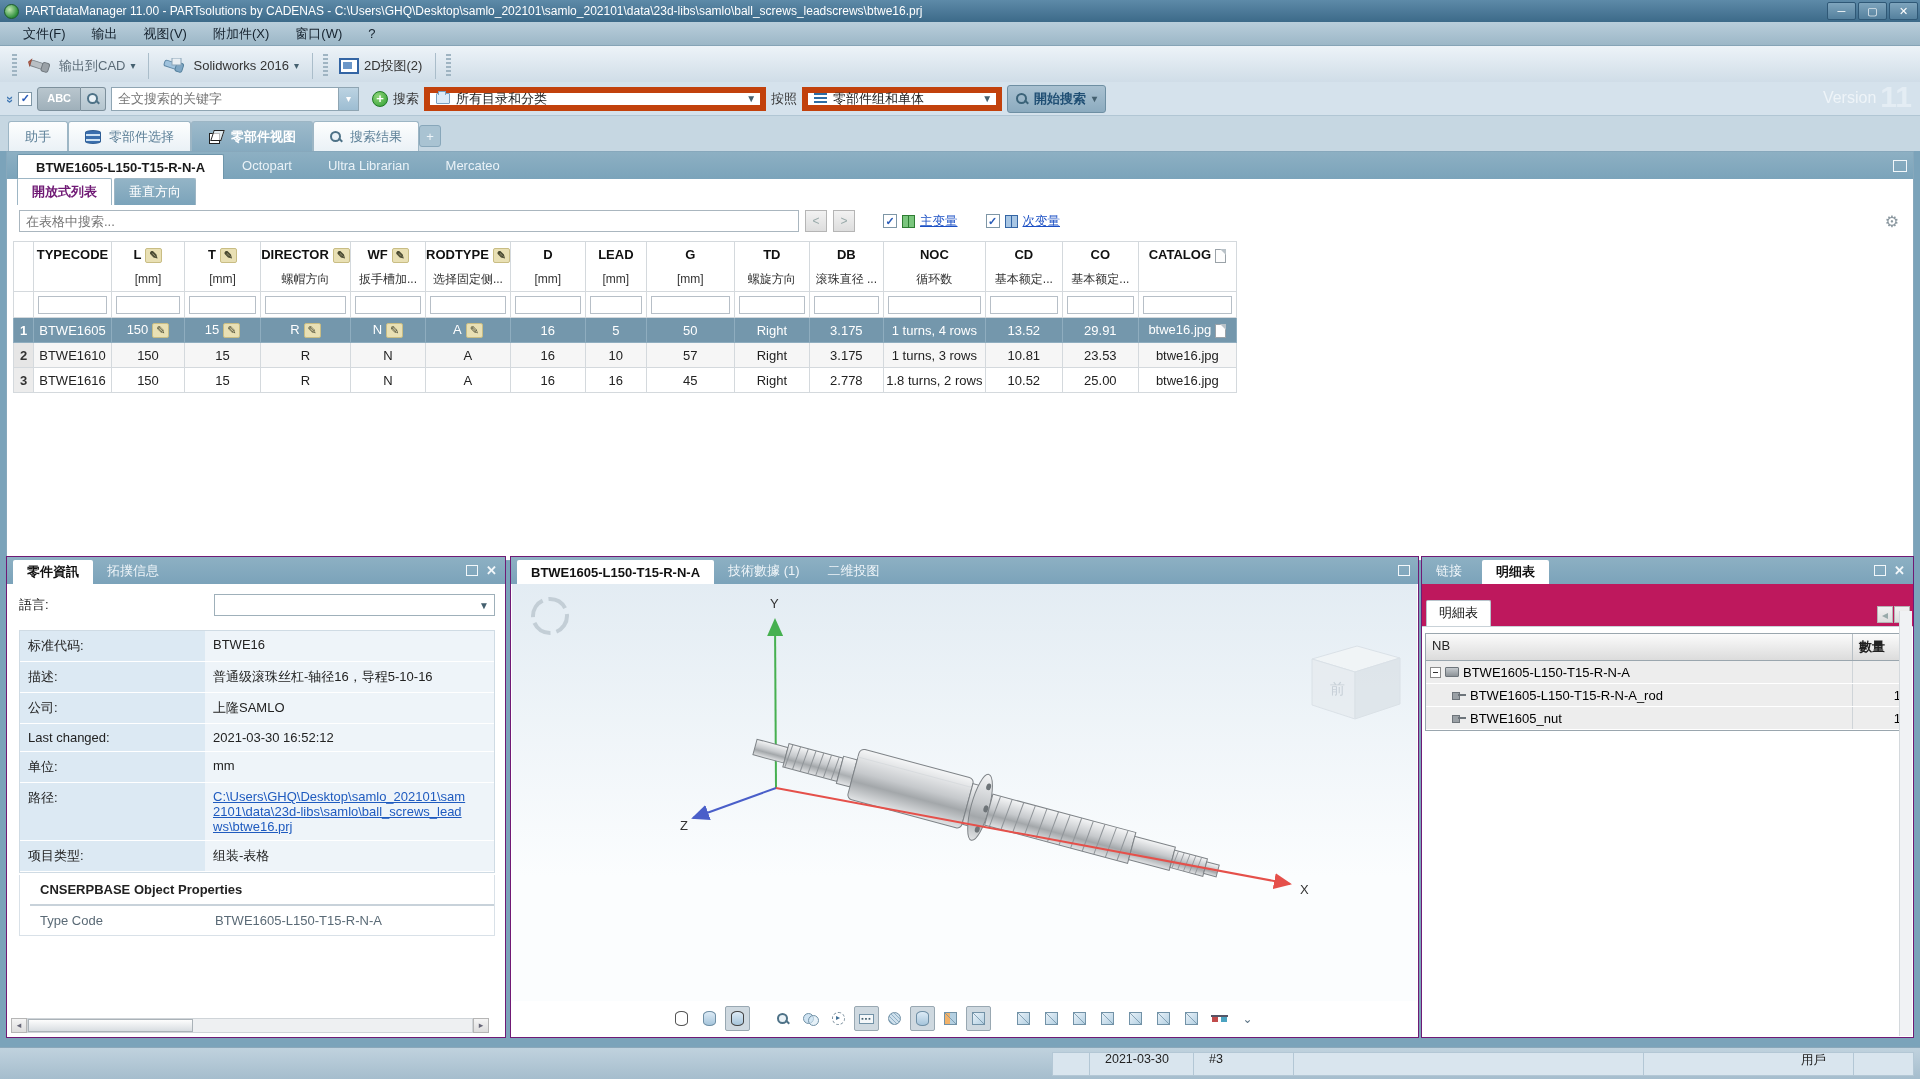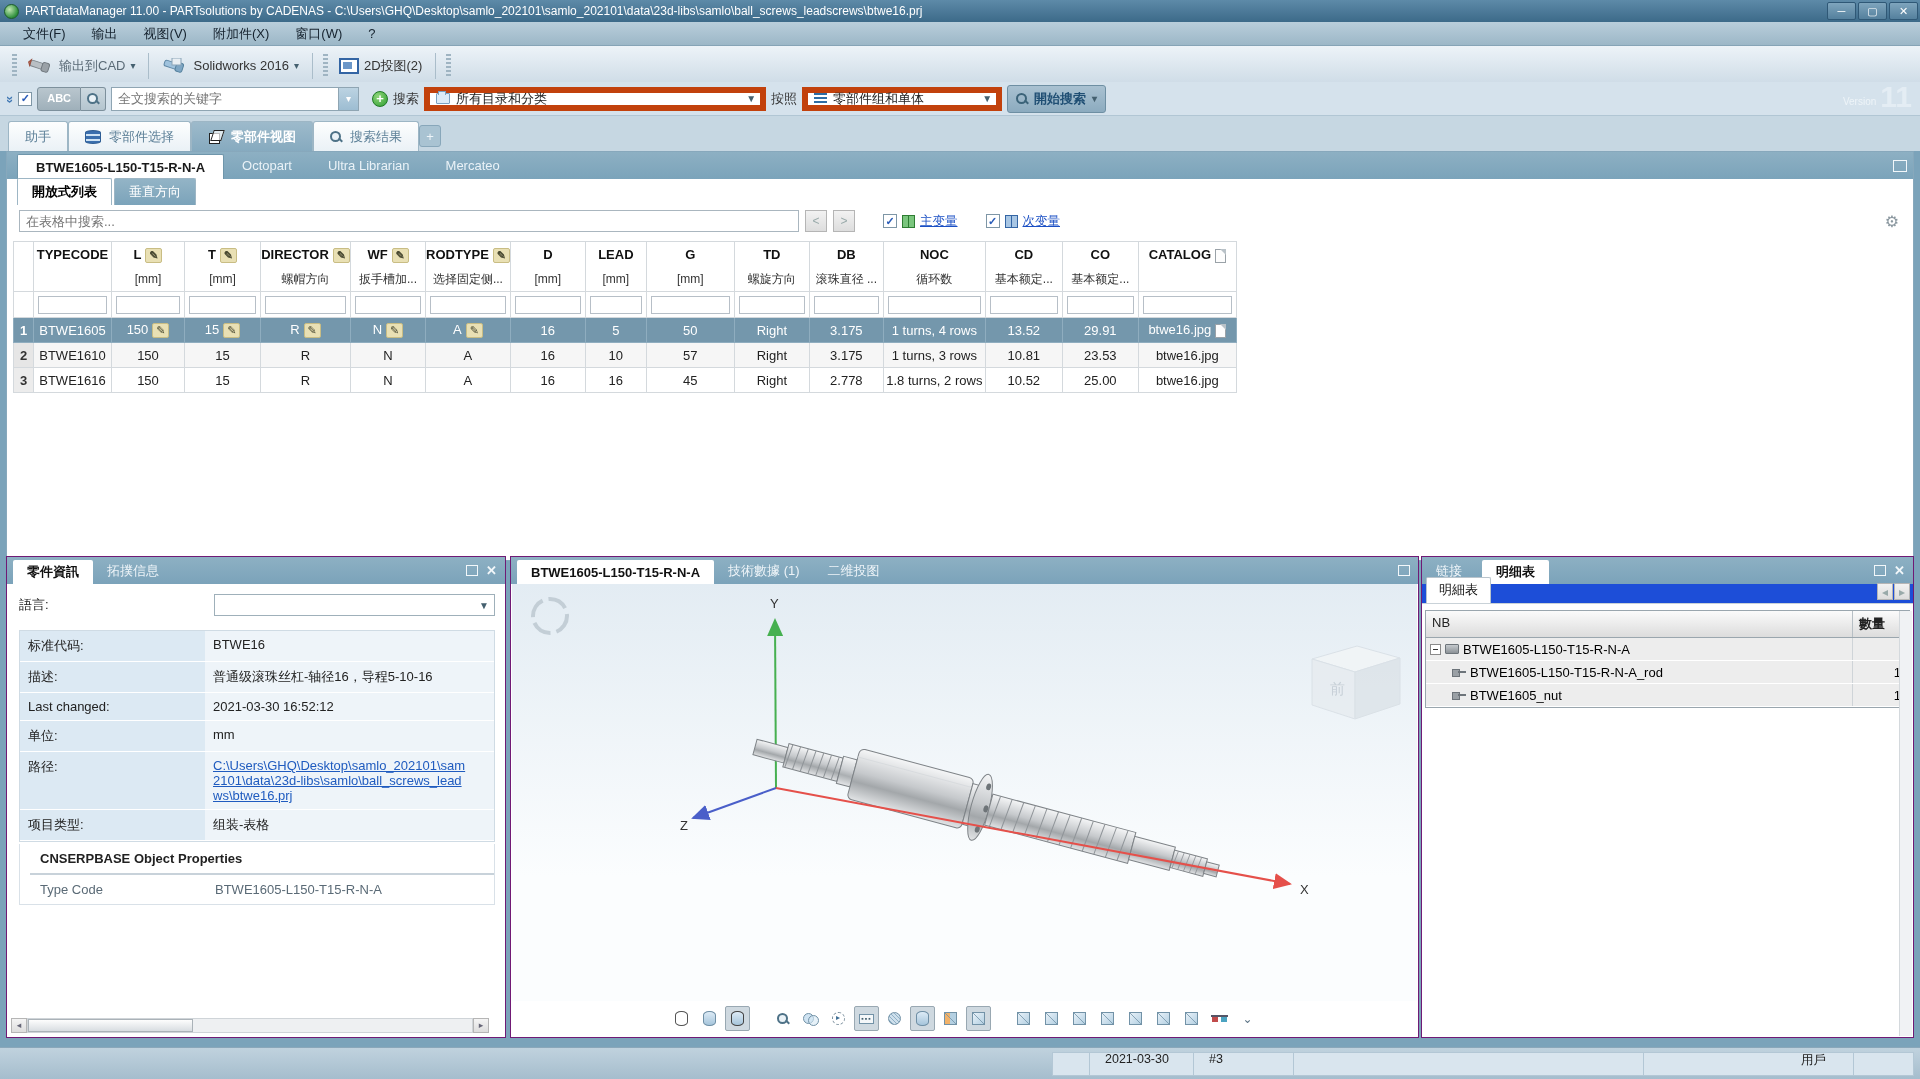--- a/index.html
+++ b/index.html
@@ -70,21 +70,21 @@
   .folder-ic::before { content:""; position:absolute; top:-3px; left:1px; width:6px; height:3px;
     background:#dcebf7; border:1px solid #7aa0c0; border-bottom:none; }
   .list-ic { width:13px; height:12px; display:inline-block;
     background:repeating-linear-gradient(#2e6da4 0 2px, transparent 2px 4px); }
   .go-btn { display:flex; align-items:center; gap:6px; background:linear-gradient(#a9c1d1,#8cabbf);
     border:1px solid #6e8fa3; border-radius:3px; padding:4px 8px; color:#1f4e73; font-weight:bold; }
   .go-btn .mag::before { background:transparent; border-color:#3b6379; }
   .go-btn .mag::after { background:#3b6379; }
   .version-mark { position:absolute; right:8px; top:84px; display:flex; align-items:flex-end; gap:4px;
     color:#eef4f8; pointer-events:none; }
-  .version-mark .v-small { font-size:10px; padding-bottom:3px; }
+  .version-mark .v-small { font-size:16px; padding-bottom:3px; }
   .version-mark .v-big { font-size:30px; font-weight:bold; line-height:26px; color:#e4edf4; }
 
   
   .navtabs { position:absolute; left:0; top:116px; width:100%; height:35px; background:#c6d7e2;
     display:flex; align-items:flex-end; padding-left:8px; }
   .ntab { height:30px; display:flex; align-items:center; gap:8px; padding:0 16px;
     background:linear-gradient(#fdfefe,#eaf1f6); border:1px solid #9db6c5; border-bottom:none;
     border-radius:3px 3px 0 0; color:#5d8098; }
   .ntab.active { background:linear-gradient(#9dbacb,#86aabf); color:#fff; font-weight:bold; }
   .ntab-plus { height:22px; width:22px; margin-bottom:4px; background:#a9c3d2; border:1px solid #88a7ba;
@@ -103,21 +103,21 @@
     background:#fff; border:1px solid #87a8bc; }
   .mp-tabbar { height:27px; background:linear-gradient(#8db0c3,#7ba3ba); display:flex; align-items:stretch;
     color:#eaf2f7; }
   .mp-tab { display:flex; align-items:center; padding:0 18px; }
   .mp-tab.active { background:#fff; color:#1a1a1a; margin:2px 0 0 10px; border-radius:2px 2px 0 0;
     border:1px solid #6f96ab; border-bottom:none; font-weight:bold; }
   .mp-max { margin-left:auto; margin-right:6px; align-self:center; width:14px; height:12px;
     border:1.5px solid #f2f7fa; background:transparent; }
   .viewtabs { height:26px; display:flex; align-items:flex-end; padding-left:10px; gap:2px; background:#fff; }
   .vtab { padding:4px 14px; border:1px solid #9db6c5; border-bottom:none; border-radius:2px 2px 0 0; }
-  .vtab.first { background:#fff; color:#000000; font-weight:bold; }
+  .vtab.first { background:#fff; color:#701a75; font-weight:bold; }
   .vtab.second { background:linear-gradient(#93b4c6,#7fa0b6); background:linear-gradient(#93b4c6,#7ba3ba); color:#fff; }
   .tsearch { height:32px; display:flex; align-items:center; padding-left:12px; gap:6px; background:#fff; }
   .ts-input { width:780px; height:22px; border:1px solid #aab6bf; padding:0 6px; color:#666;
     font-family:"Liberation Sans",sans-serif; font-size:13px; }
   .nav-sq { width:22px; height:22px; background:linear-gradient(#f2f2f2,#ddd); border:1px solid #b5b5b5;
     color:#9aa; display:flex; align-items:center; justify-content:center; font-size:12px; }
   .var-group { display:flex; align-items:center; gap:5px; margin-left:22px; }
   .grid-ic { width:13px; height:13px; border:1px solid #999; position:relative; background:#fff; }
   .grid-ic::before { content:""; position:absolute; inset:0;
     background:linear-gradient(90deg,transparent 45%,#888 45% 58%,transparent 58%),
@@ -217,21 +217,21 @@
   .s-rot { width:13px; height:13px; border-radius:50%; border:1.5px dashed #7b8f9d; position:relative; }
   .s-rot::before { content:"▸"; position:absolute; left:3px; top:0px; font-size:8px; color:#3e6d94; }
   .s-glasses { width:17px; height:8px; border-top:2px solid #556; position:relative; }
   .s-glasses::before,.s-glasses::after { content:""; position:absolute; top:0; width:6px; height:5px; }
   .s-glasses::before { left:1px; background:#c14b4b; }
   .s-glasses::after { right:1px; background:#4ba3c1; }
   .s-chev { color:#5c7486; font-size:12px; }
 
   
   #bom-panel { left:1421px; width:493px; }
-  .subtab-row { height:20px; background:#1d4ed8; border-bottom:1px solid #c9d2d8; display:flex; align-items:flex-end;text-align:right; }
+  .subtab-row { height:43px; background:#be185d; border-bottom:1px solid #c9d2d8; display:flex; align-items:flex-end;text-align:right; }
   .subtab { margin-left:4px; padding:3px 12px 4px; background:#fff; border:1px solid #b9c4cc; border-bottom:none;
     border-radius:2px 2px 0 0; color:#111; }
   .subtab-nav { margin-left:auto; display:flex; padding:0 3px 3px 0; gap:1px; }
   .subtab-nav .nav-sq { width:16px; height:17px; }
   .bom-table { margin:6px 3px 0 3px; border:1px solid #9aa6ae; }
   .bom-hrow { display:flex; background:linear-gradient(#fbfbfb,#dcdcdc); border-bottom:1px solid #9aa6ae;
     font-size:13px; color:#222; }
   .bom-hrow .c-nb { flex:1; padding:4px 6px; border-right:1px solid #b7bfc5; }
   .bom-hrow .c-qty { width:56px; padding:4px 6px; text-align:left; font-weight:bold; }
   .bom-row { display:flex; background:#ededed; border-bottom:1px solid #fff; align-items:center; height:23px; }
@@ -556,20 +556,24 @@
     <div class="prop-table">
       <div class="prop-row">
         <span class="pl">标准代码:</span>
         <span class="pv">BTWE16</span>
       </div>
       <div class="prop-row">
         <span class="pl">描述:</span>
         <span class="pv">普通级滚珠丝杠-轴径16，导程5-10-16</span>
       </div>
       <div class="prop-row">
+        <span class="pl">公司:</span>
+        <span class="pv">上隆SAMLO</span>
+      </div>
+      <div class="prop-row">
         <span class="pl">Last changed:</span>
         <span class="pv">2021-03-30 16:52:12</span>
       </div>
       <div class="prop-row">
         <span class="pl">单位:</span>
         <span class="pv">mm</span>
       </div>
       <div class="prop-row">
         <span class="pl">路径:</span>
         <span class="pv">

